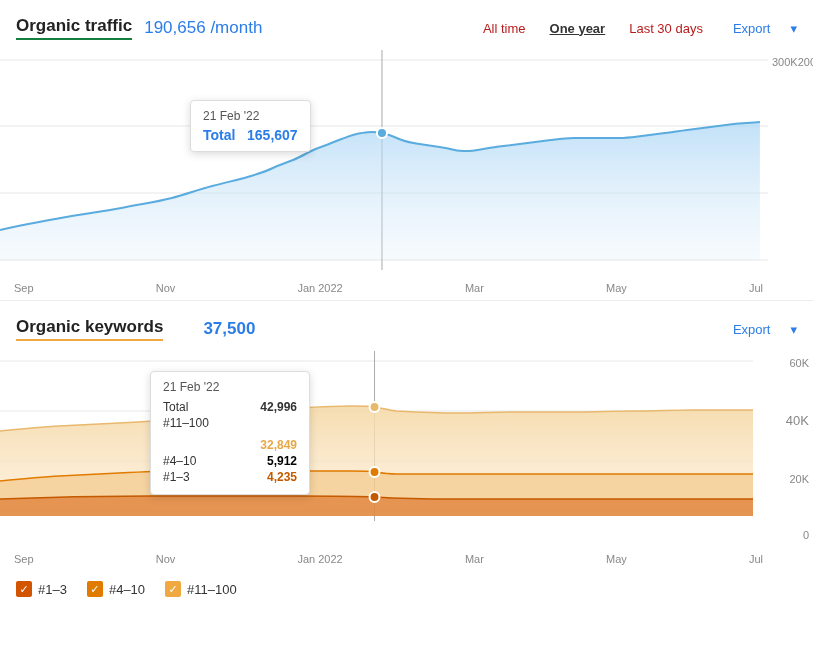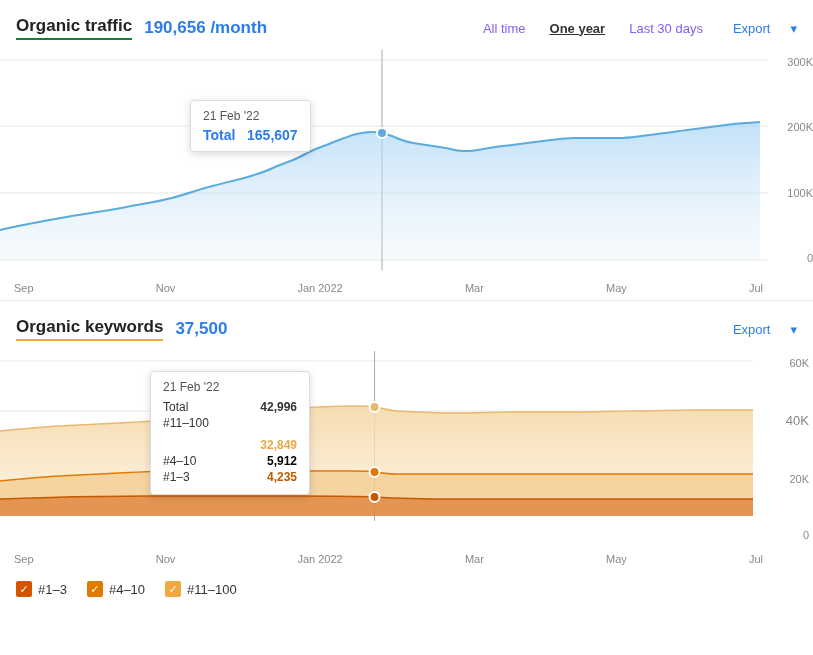--- a/index.html
+++ b/index.html
@@ -34,32 +34,32 @@
       font-size: 17px;
       font-weight: 700;
       color: #222;
       border-bottom: 2px solid #15803d;
       padding-bottom: 2px;
     }
 
     .widget-value {
       font-size: 17px;
       color: #2b7de9;
-      font-weight: 700;
+      font-weight: 400;
     }
 
     .time-filters {
       display: flex;
       align-items: center;
       gap: 4px;
     }
 
     .time-filter {
       padding: 4px 10px;
-      color: #8b5cf6;
+      color: #b91c1c;
       cursor: pointer;
       font-size: 13px;
       border-radius: 3px;
       text-decoration: none;
     }
 
     .time-filter.active {
       color: #333;
       font-weight: 700;
       background: none;
@@ -218,21 +218,21 @@
 
       <div class="tooltip-box" style="left: 190px; top: 50px;">
         <div class="tooltip-date">21 Feb '22</div>
         <div class="tooltip-total">
           <span>Total</span>
           <span style="color:#2b7de9; font-weight:700; font-size:14px; margin-left:8px;">165,607</span>
         </div>
       </div>
     </div>
 
-    <div style="width:45px; display:flex; flex-direction:column; justify-content:space-between; padding: 6px 0 16px 4px; text-align:right;">
+    <div style="width:45px; display:flex; flex-direction:row; justify-content:space-between; padding: 6px 17px 16px 4px; text-align:right;">
       <span style="font-size:11px;color:#888;">300K</span>
       <span style="font-size:11px;color:#888;">200K</span>
       <span style="font-size:11px;color:#888;">100K</span>
       <span style="font-size:11px;color:#888;">0</span>
     </div>
   </div>
 
   <div class="x-axis-labels">
     <span>Sep</span>
     <span>Nov</span>
@@ -240,21 +240,21 @@
     <span>Mar</span>
     <span>May</span>
     <span>Jul</span>
   </div>
 </div>
 
 <div class="widget" style="border-bottom:none;">
   <div class="widget-header">
     <div class="widget-title-group">
       <span class="widget-title" style="border-bottom-color:#f0a940;">Organic keywords</span>
-      <span style="font-size:17px; color:#2b7de9; font-weight:600;">37,500</span>
+      <span style="font-size:17px; color:#2b7de9; font-weight:600;margin-left:28px;">37,500</span>
     </div>
     <div>
       <span class="export-btn">
         <span>Export</span>
         <span>▾</span>
       </span>
     </div>
   </div>
 
   <div style="display:flex; position:relative;">

